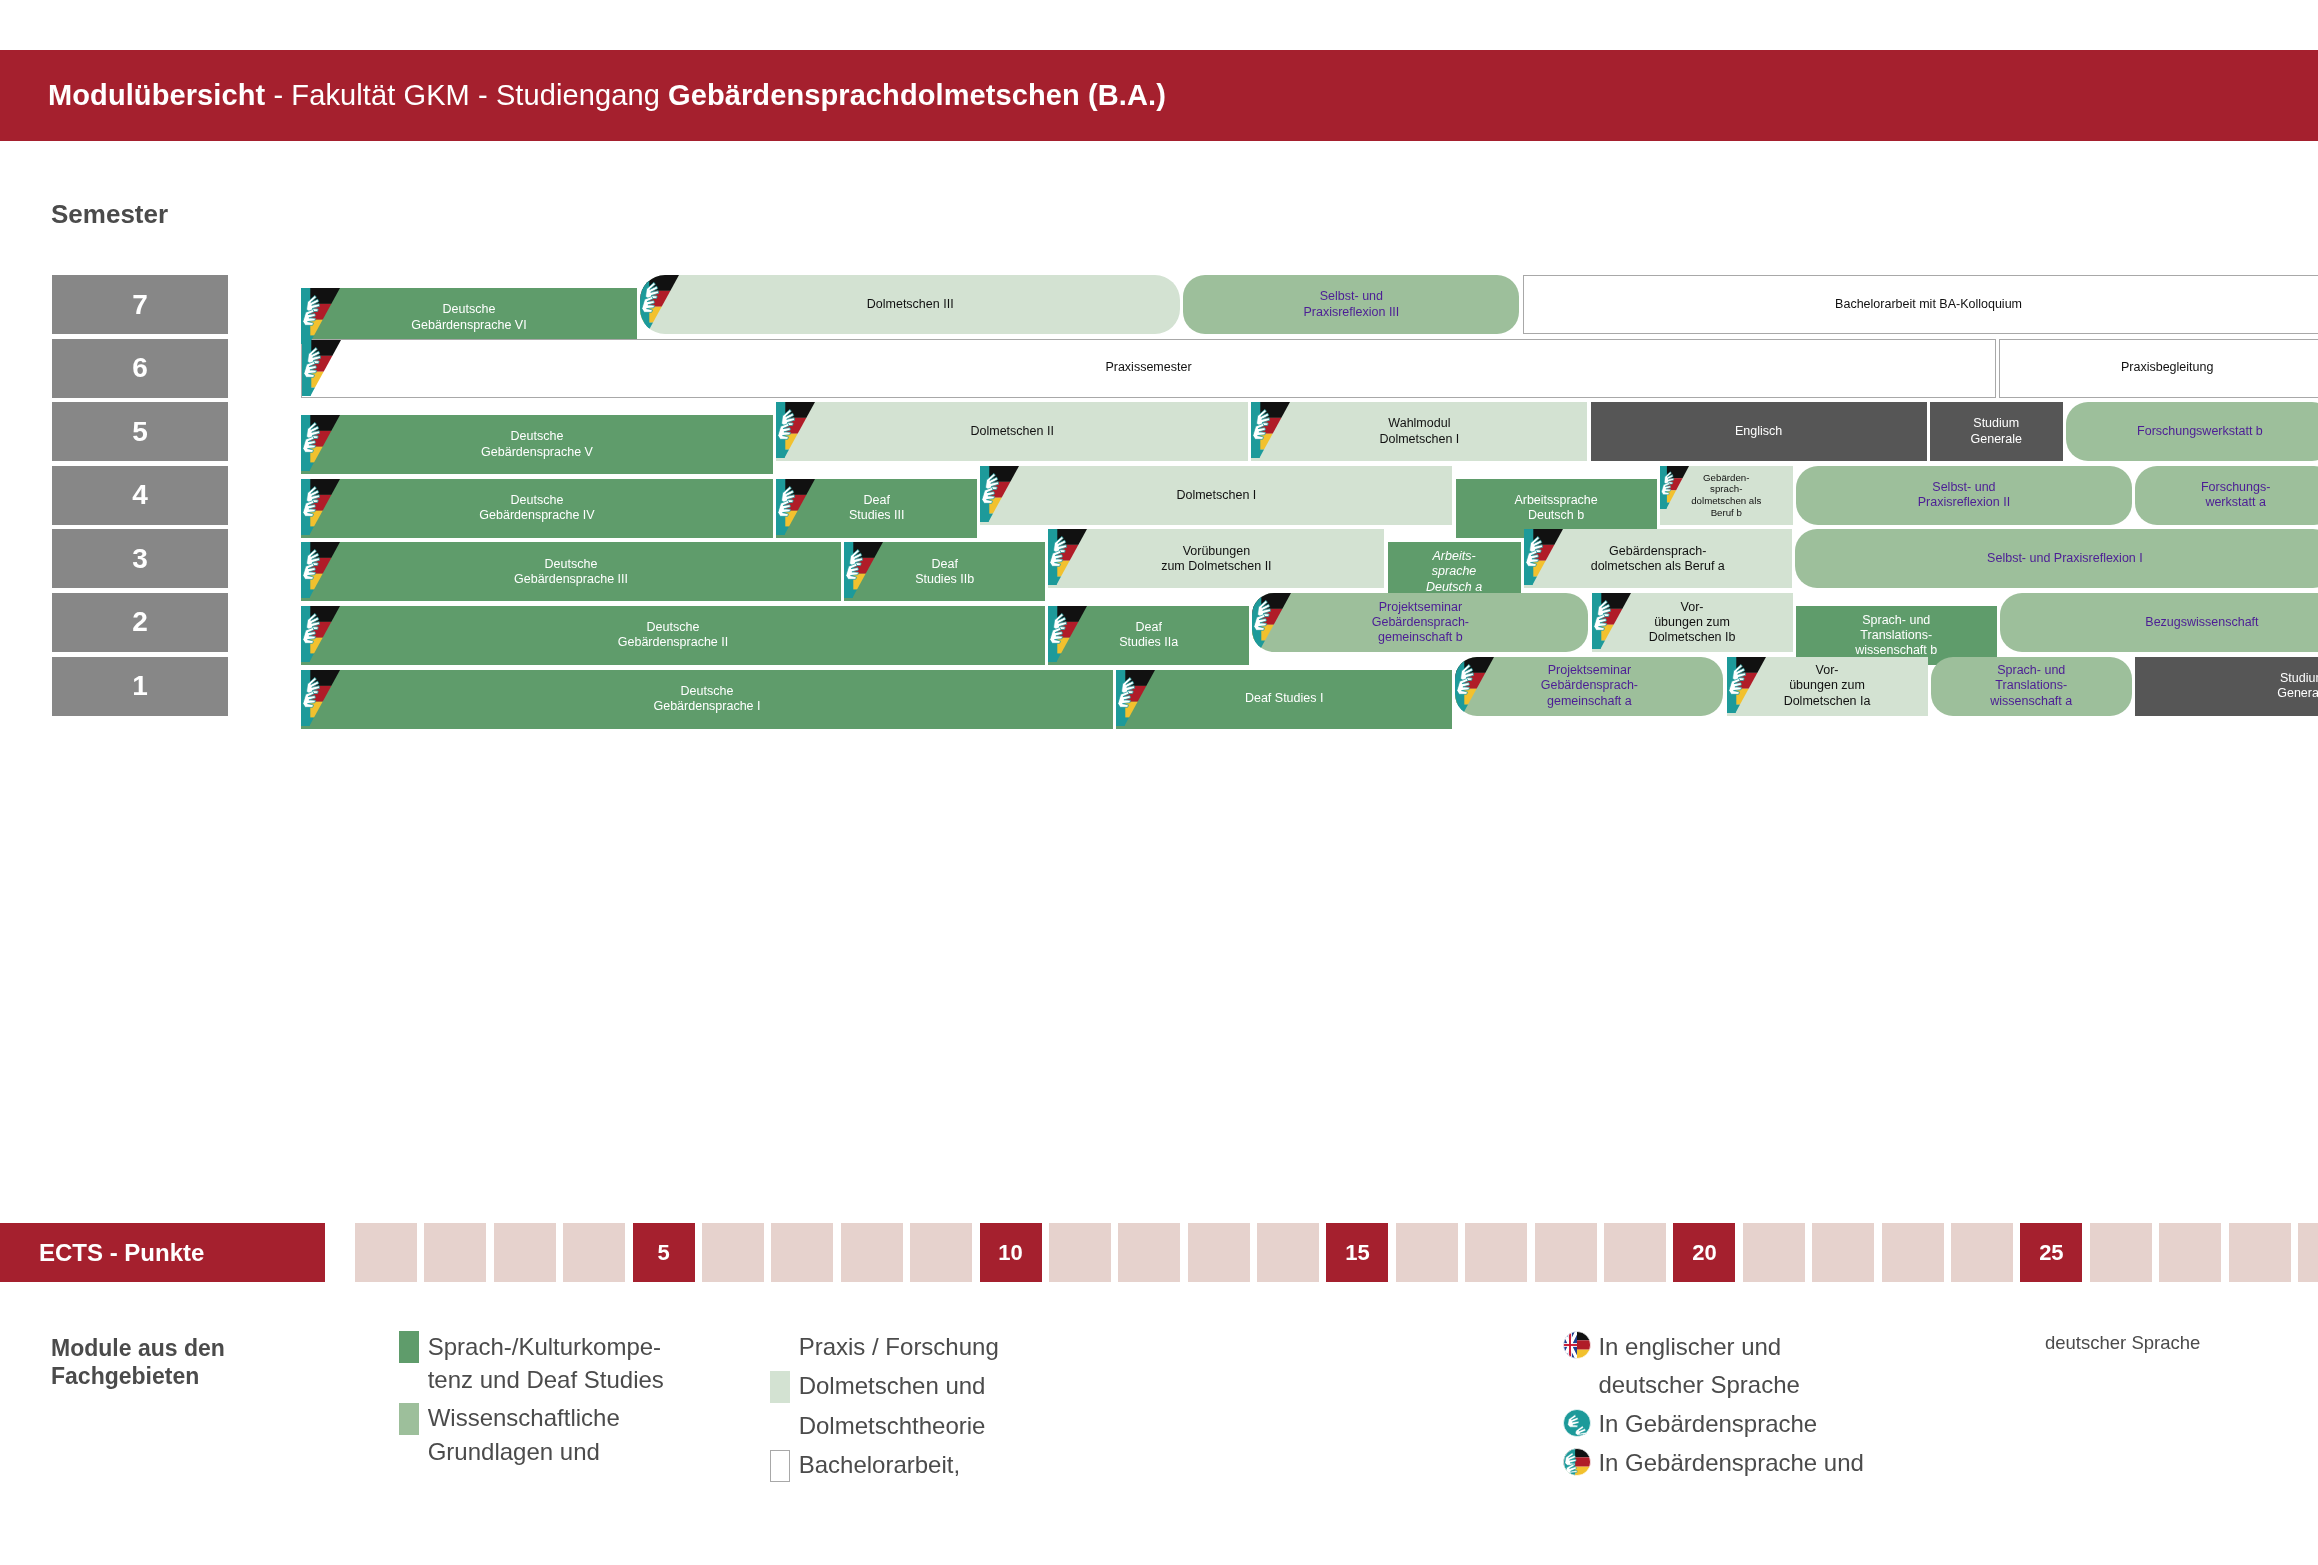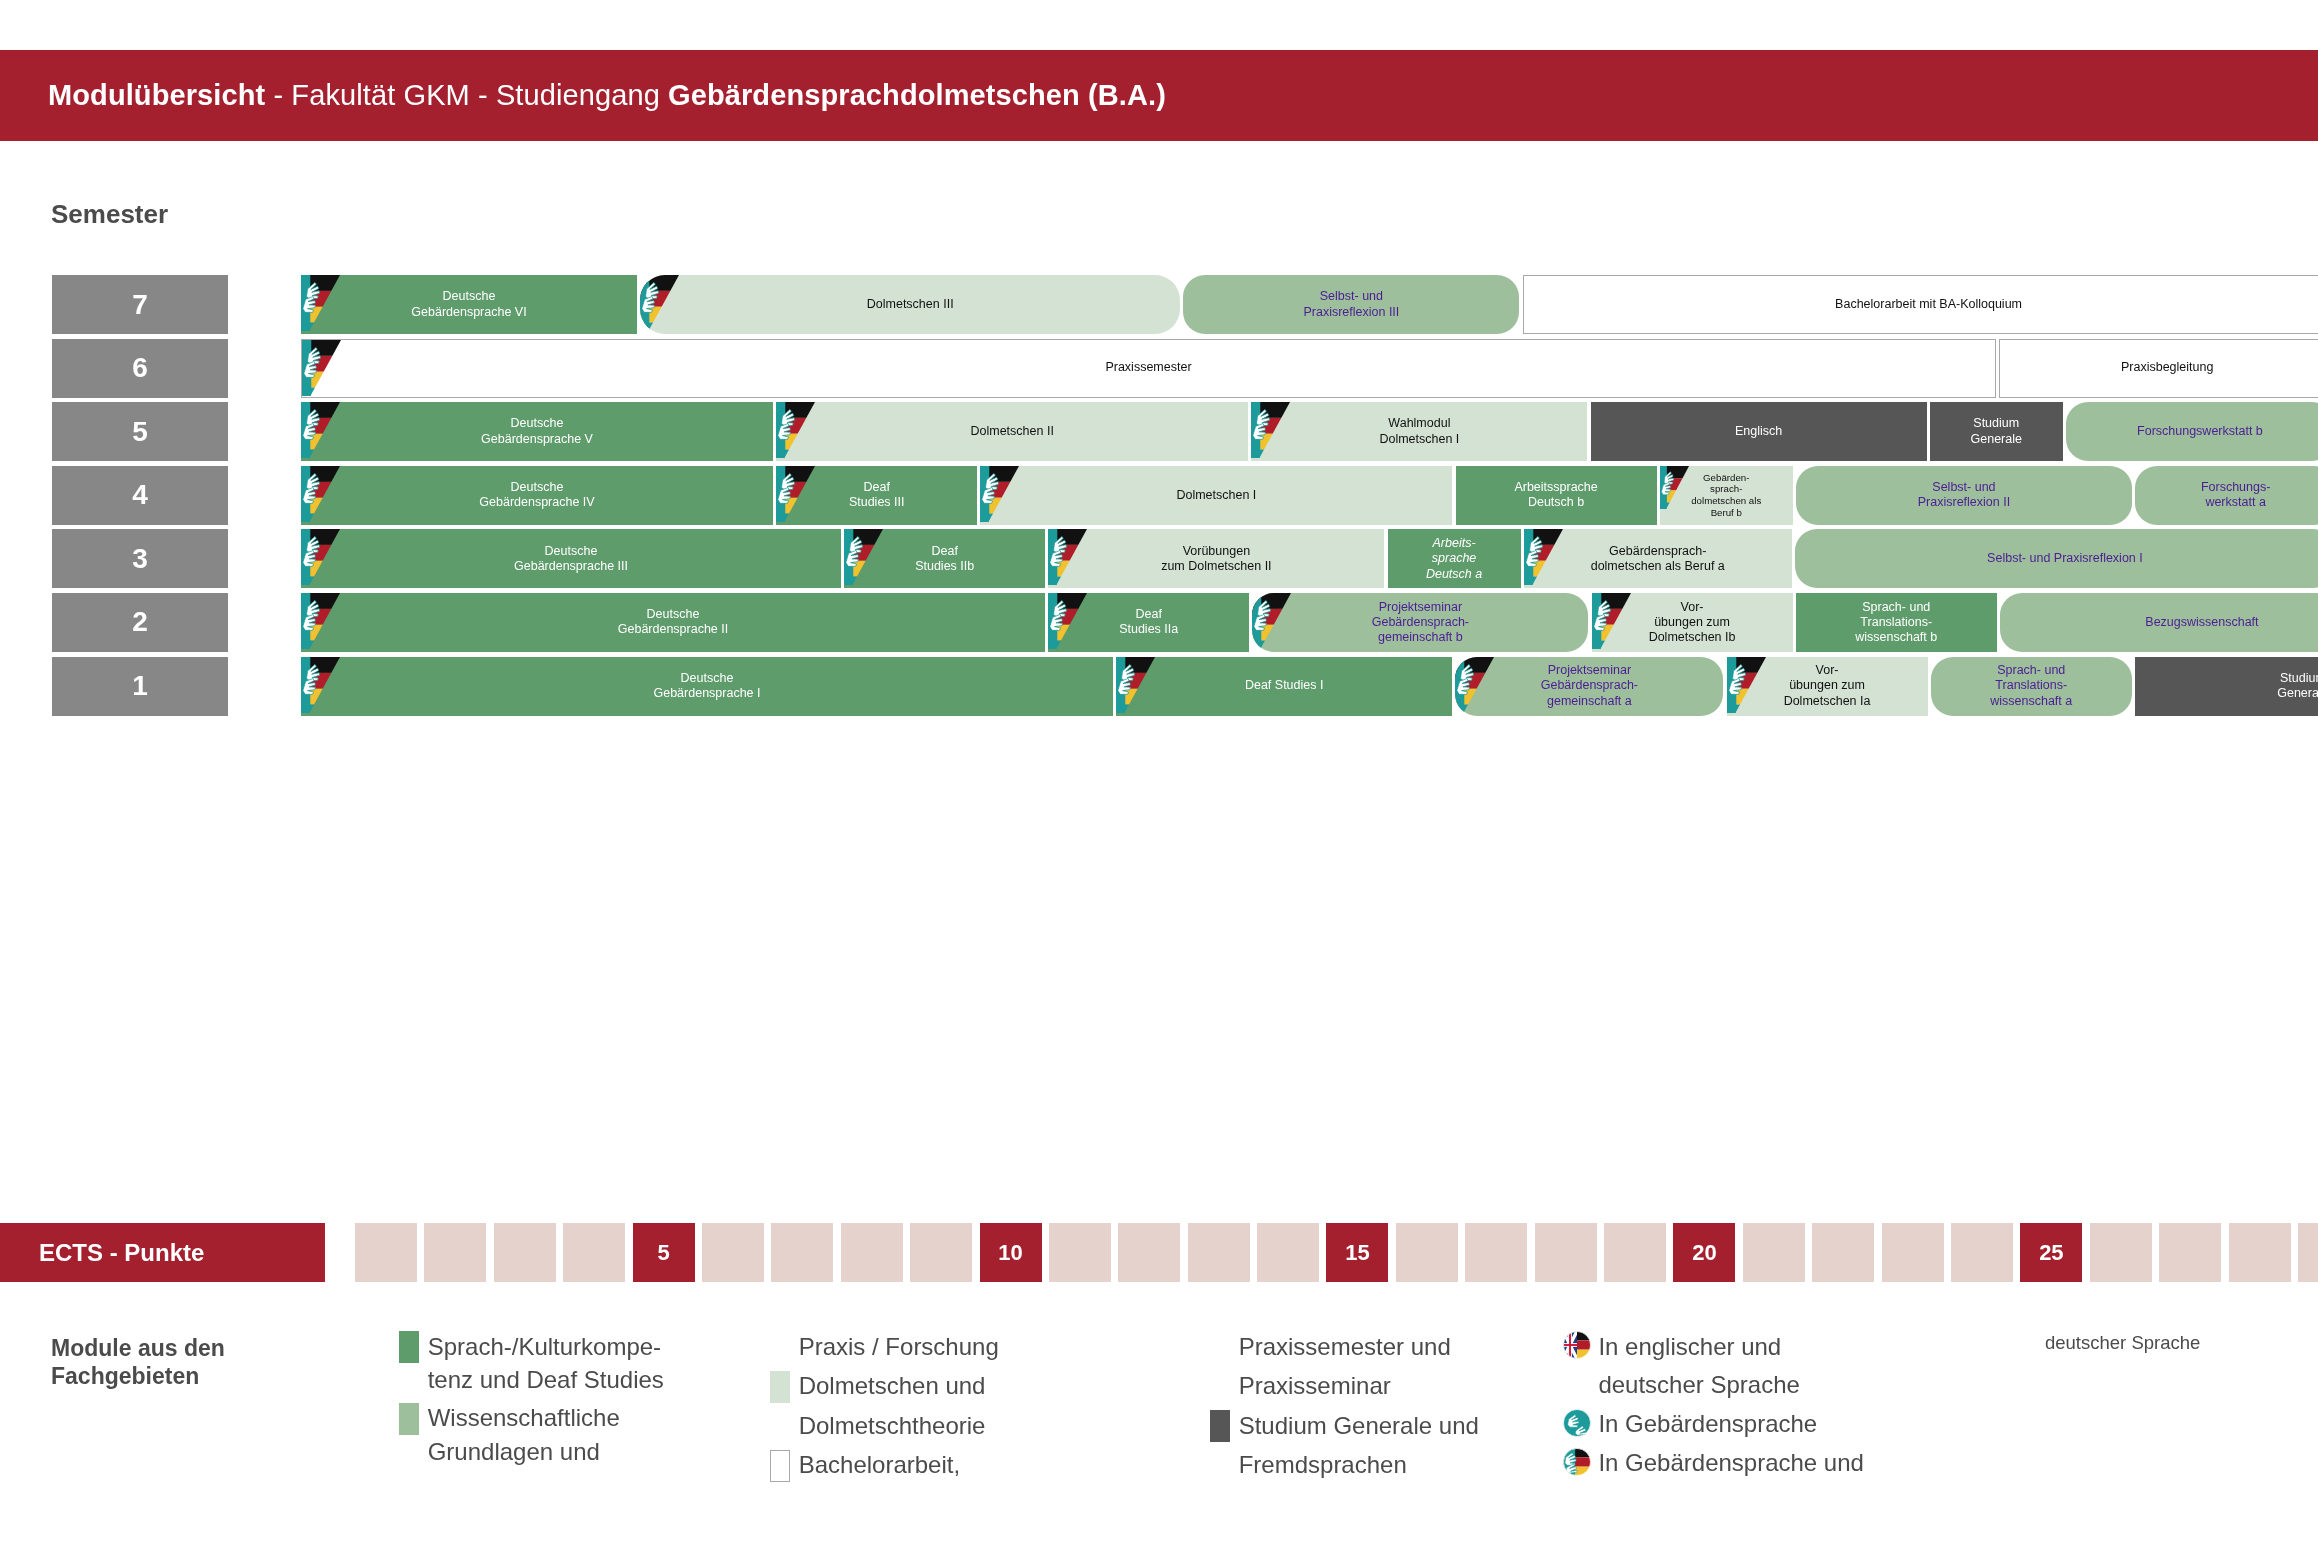--- a/index.html
+++ b/index.html
@@ -45,21 +45,21 @@
 
   .mod {
     position: relative; height: 59px; margin-right: 3.2px;
     display: flex; align-items: center; justify-content: center;
     text-align: center; overflow: hidden; flex: none;
     font-size: 12.5px; line-height: 1.22;
   }
   .mod .lbl { position: relative; z-index: 3; padding: 0 4.6px; }
 
   
-  .c-dark   { background: #5f9c6b; color: #ffffff; }
+  .c-dark   { background: #5f9c6b; color: #ffffff; margin-top: 13px; }
   .c-mid    { background: #9dbf9b; color: #4c1d95; border-radius: 22px; }
   .c-light  { background: #d3e2d2; color: #111111; }
   .c-gray   { background: #565656; color: #ffffff; }
   .c-white  { background: #ffffff; color: #111111; border: 1.4px solid #a8a8a8; }
 
   
   .badge { position: absolute; left: 0; top: 0; width: 39px; height: 56px; z-index: 4; }
   .badge.small { width: 29px; height: 43px; }
 
   
@@ -714,38 +714,20 @@
           <div class="swatch sw-light"></div>
           <div class="legend-text">Dolmetschen und</div>
         </div>
         <div class="legend-item">
           <div class="swatch sw-none"></div>
           <div class="legend-text">Dolmetschtheorie</div>
         </div>
         <div class="legend-item">
           <div class="swatch sw-white"></div>
           <div class="legend-text">Bachelorarbeit,</div>
-        </div>
-      </div>
-    <div class="legend-col" id="legend-col3" style="left:1210px;">
-        <div class="legend-item">
-          <div class="swatch sw-none"></div>
-          <div class="legend-text">Praxissemester und</div>
-        </div>
-        <div class="legend-item">
-          <div class="swatch sw-none"></div>
-          <div class="legend-text">Praxisseminar</div>
-        </div>
-        <div class="legend-item">
-          <div class="swatch sw-gray"></div>
-          <div class="legend-text">Studium Generale und</div>
-        </div>
-        <div class="legend-item">
-          <div class="swatch sw-none"></div>
-          <div class="legend-text">Fremdsprachen</div>
         </div>
       </div>
     <div class="legend-col" id="legend-col4" style="left:1563px;">
         <div class="legend-item">
           <div class="circ"><svg width="28" height="28" viewBox="0 0 60 60">
               <defs>
                 <clipPath id="ck1">
                   <circle cx="30" cy="30" r="29"></circle>
                 </clipPath>
               </defs>

